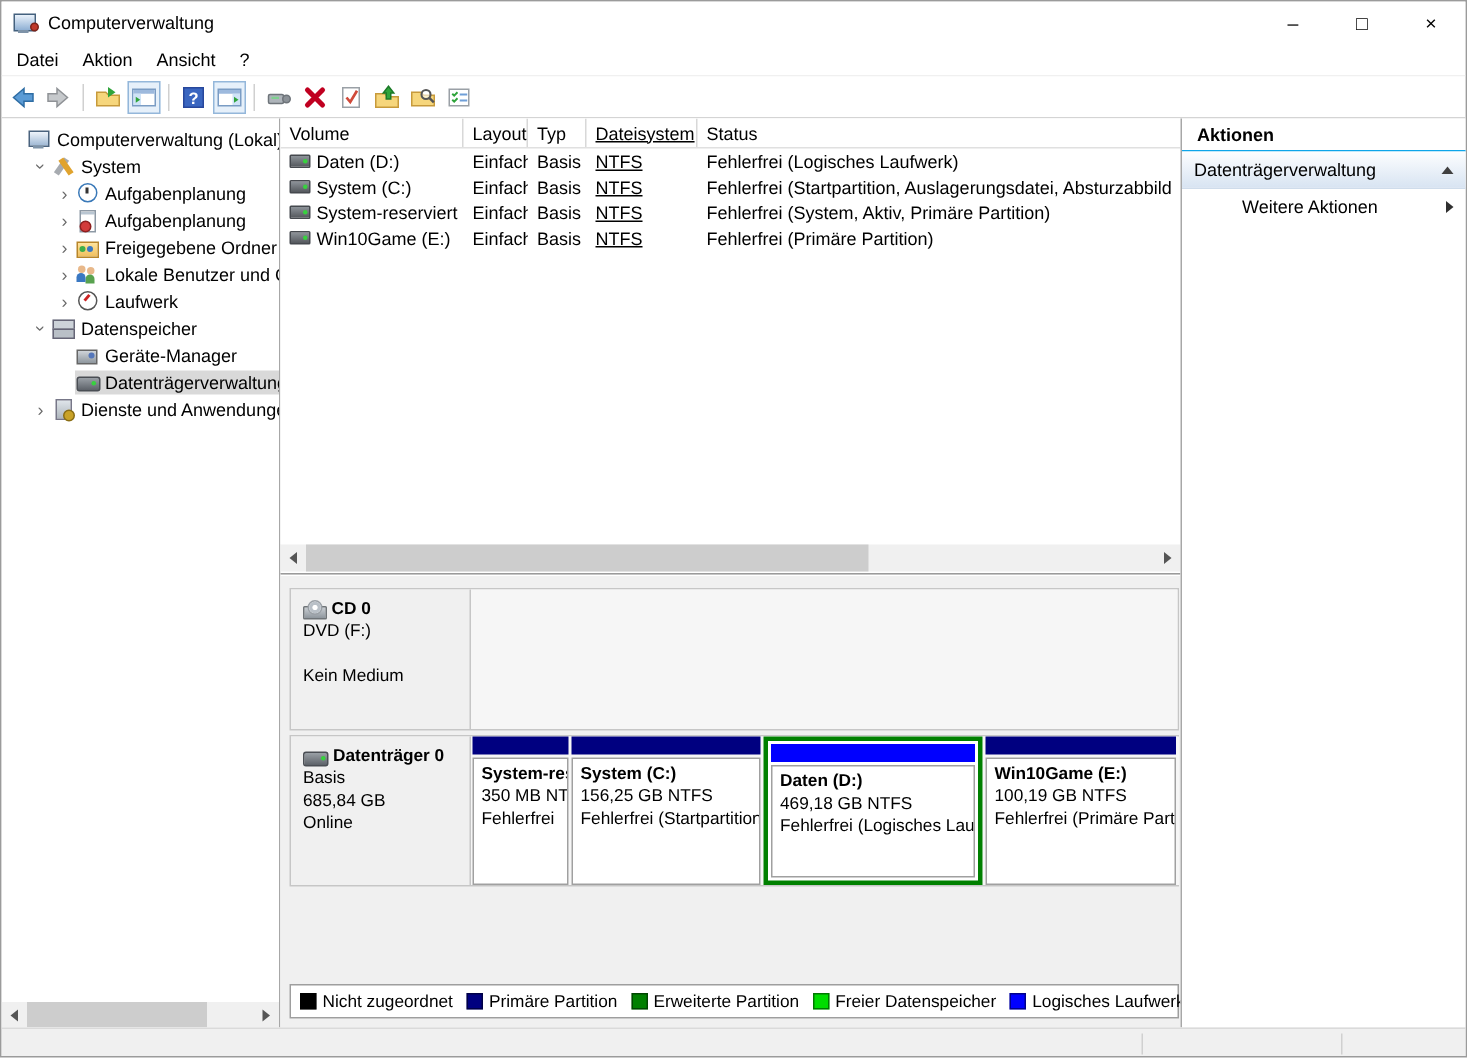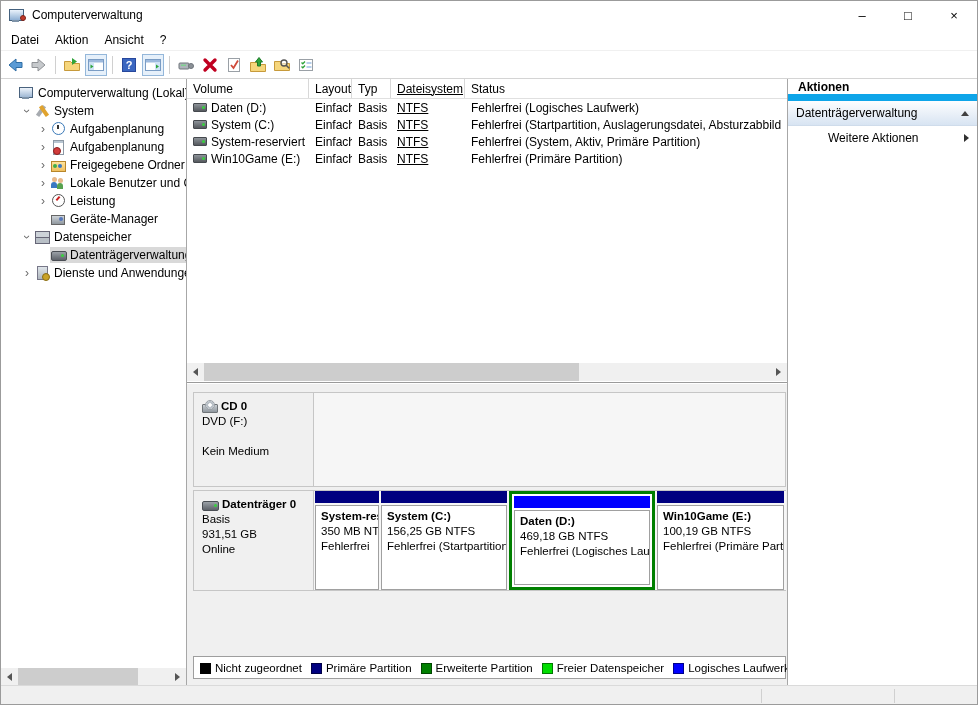--- a/index.html
+++ b/index.html
@@ -124,26 +124,26 @@
   .part { display:flex; flex-direction:column; margin-right:2px; flex:none; }
   .part-bar { height:12px; flex:none; }
   .part-box { flex:1; margin-top:2px; background:#fff; border:1px solid #a0a0a0; padding:3px 4px 0 5px;
               font-size:11.5px; line-height:15px; overflow:hidden; white-space:nowrap; }
   .part-box .pname { font-weight:bold; display:block; }
   .part.extended { border:3px solid #008000; background:#fff; padding:2px; }
 
   
   .legend { position:absolute; left:6px; top:273px; width:593px; height:23px; background:#fff;
             border:1px solid #9e9e9e; display:flex; align-items:center; padding-left:6px; font-size:11.5px; }
-  .leg-item { display:flex; align-items:flex-end; margin-right:9px; white-space:nowrap; }
+  .leg-item { display:flex; align-items:flex-start; margin-right:9px; white-space:nowrap; }
   .leg-sq { width:11px; height:11px; margin-right:4px; border:1px solid rgba(0,0,0,.45); flex:none; }
 
   
   .act-header { height:22px; display:flex; align-items:center; padding-left:10px; font-weight:bold;
-                border-bottom:7px solid #0ea5e9; }
+                border-bottom:1px solid #0ea5e9; }
   .act-group { height:25px; display:flex; align-items:center; padding:0 10px 0 8px;
                background:linear-gradient(#fdfeff,#d8e4f2); border-bottom:1px solid #cfdceb; }
   .act-group .lbl { flex:1; }
   .tri-up { width:0;height:0;border-left:4px solid transparent;border-right:4px solid transparent;border-bottom:5px solid #404040; }
   .act-item { height:24px; display:flex; align-items:center; padding:0 10px 0 40px; }
   .act-item .lbl { flex:1; }
   .tri-right { width:0;height:0;border-top:4px solid transparent;border-bottom:4px solid transparent;border-left:5px solid #303030; }
 
   
   .statusbar { position:absolute; left:0; top:684px; width:978px; height:21px; background:#f0f0f0;
@@ -298,35 +298,35 @@
           <span class="chev">›</span>
           <span class="titem">
             <span class="tico tico-users"></span>
             <span>Lokale Benutzer und Gruppen</span>
           </span>
         </div>
         <div class="trow" style="padding-left: 35px;">
           <span class="chev">›</span>
           <span class="titem">
             <span class="tico tico-gauge"></span>
-            <span>Leistung</span>
+            <span>Laufwerk</span>
+          </span>
+        </div>
+        <div class="trow" style="padding-left: 19px;">
+          <span class="chev down">›</span>
+          <span class="titem">
+            <span class="tico tico-storage"></span>
+            <span>Datenspeicher</span>
           </span>
         </div>
         <div class="trow" style="padding-left: 35px;">
           <span class="chev hidden">›</span>
           <span class="titem">
             <span class="tico tico-device"></span>
             <span>Geräte-Manager</span>
-          </span>
-        </div>
-        <div class="trow" style="padding-left: 19px;">
-          <span class="chev down">›</span>
-          <span class="titem">
-            <span class="tico tico-storage"></span>
-            <span>Datenspeicher</span>
           </span>
         </div>
         <div class="trow" style="padding-left: 35px;">
           <span class="chev hidden">›</span>
           <span class="titem sel">
             <span class="tico tico-disk"></span>
             <span>Datenträgerverwaltung</span>
           </span>
         </div>
         <div class="trow" style="padding-left: 19px;">
@@ -434,21 +434,21 @@
         <div class="track"></div>
       </div>
 
       <div class="dev-row row-disk">
         <div class="dev-head">
           <div class="dev-title">
             <span class="disk-ico"></span>
             <span>Datenträger 0</span>
           </div>
           <div>Basis</div>
-          <div>931,51 GB</div>
+          <div>685,84 GB</div>
           <div>Online</div>
         </div>
         <div class="track" id="parts">
             <div class="part" style="width: 64px;">
               <div class="part-bar" style="background: rgb(0, 0, 128);"></div>
               <div class="part-box">
                 <span class="pname">System-reserviert</span>
                 <div>350 MB NTFS</div>
                 <div>Fehlerfrei</div>
               </div>

